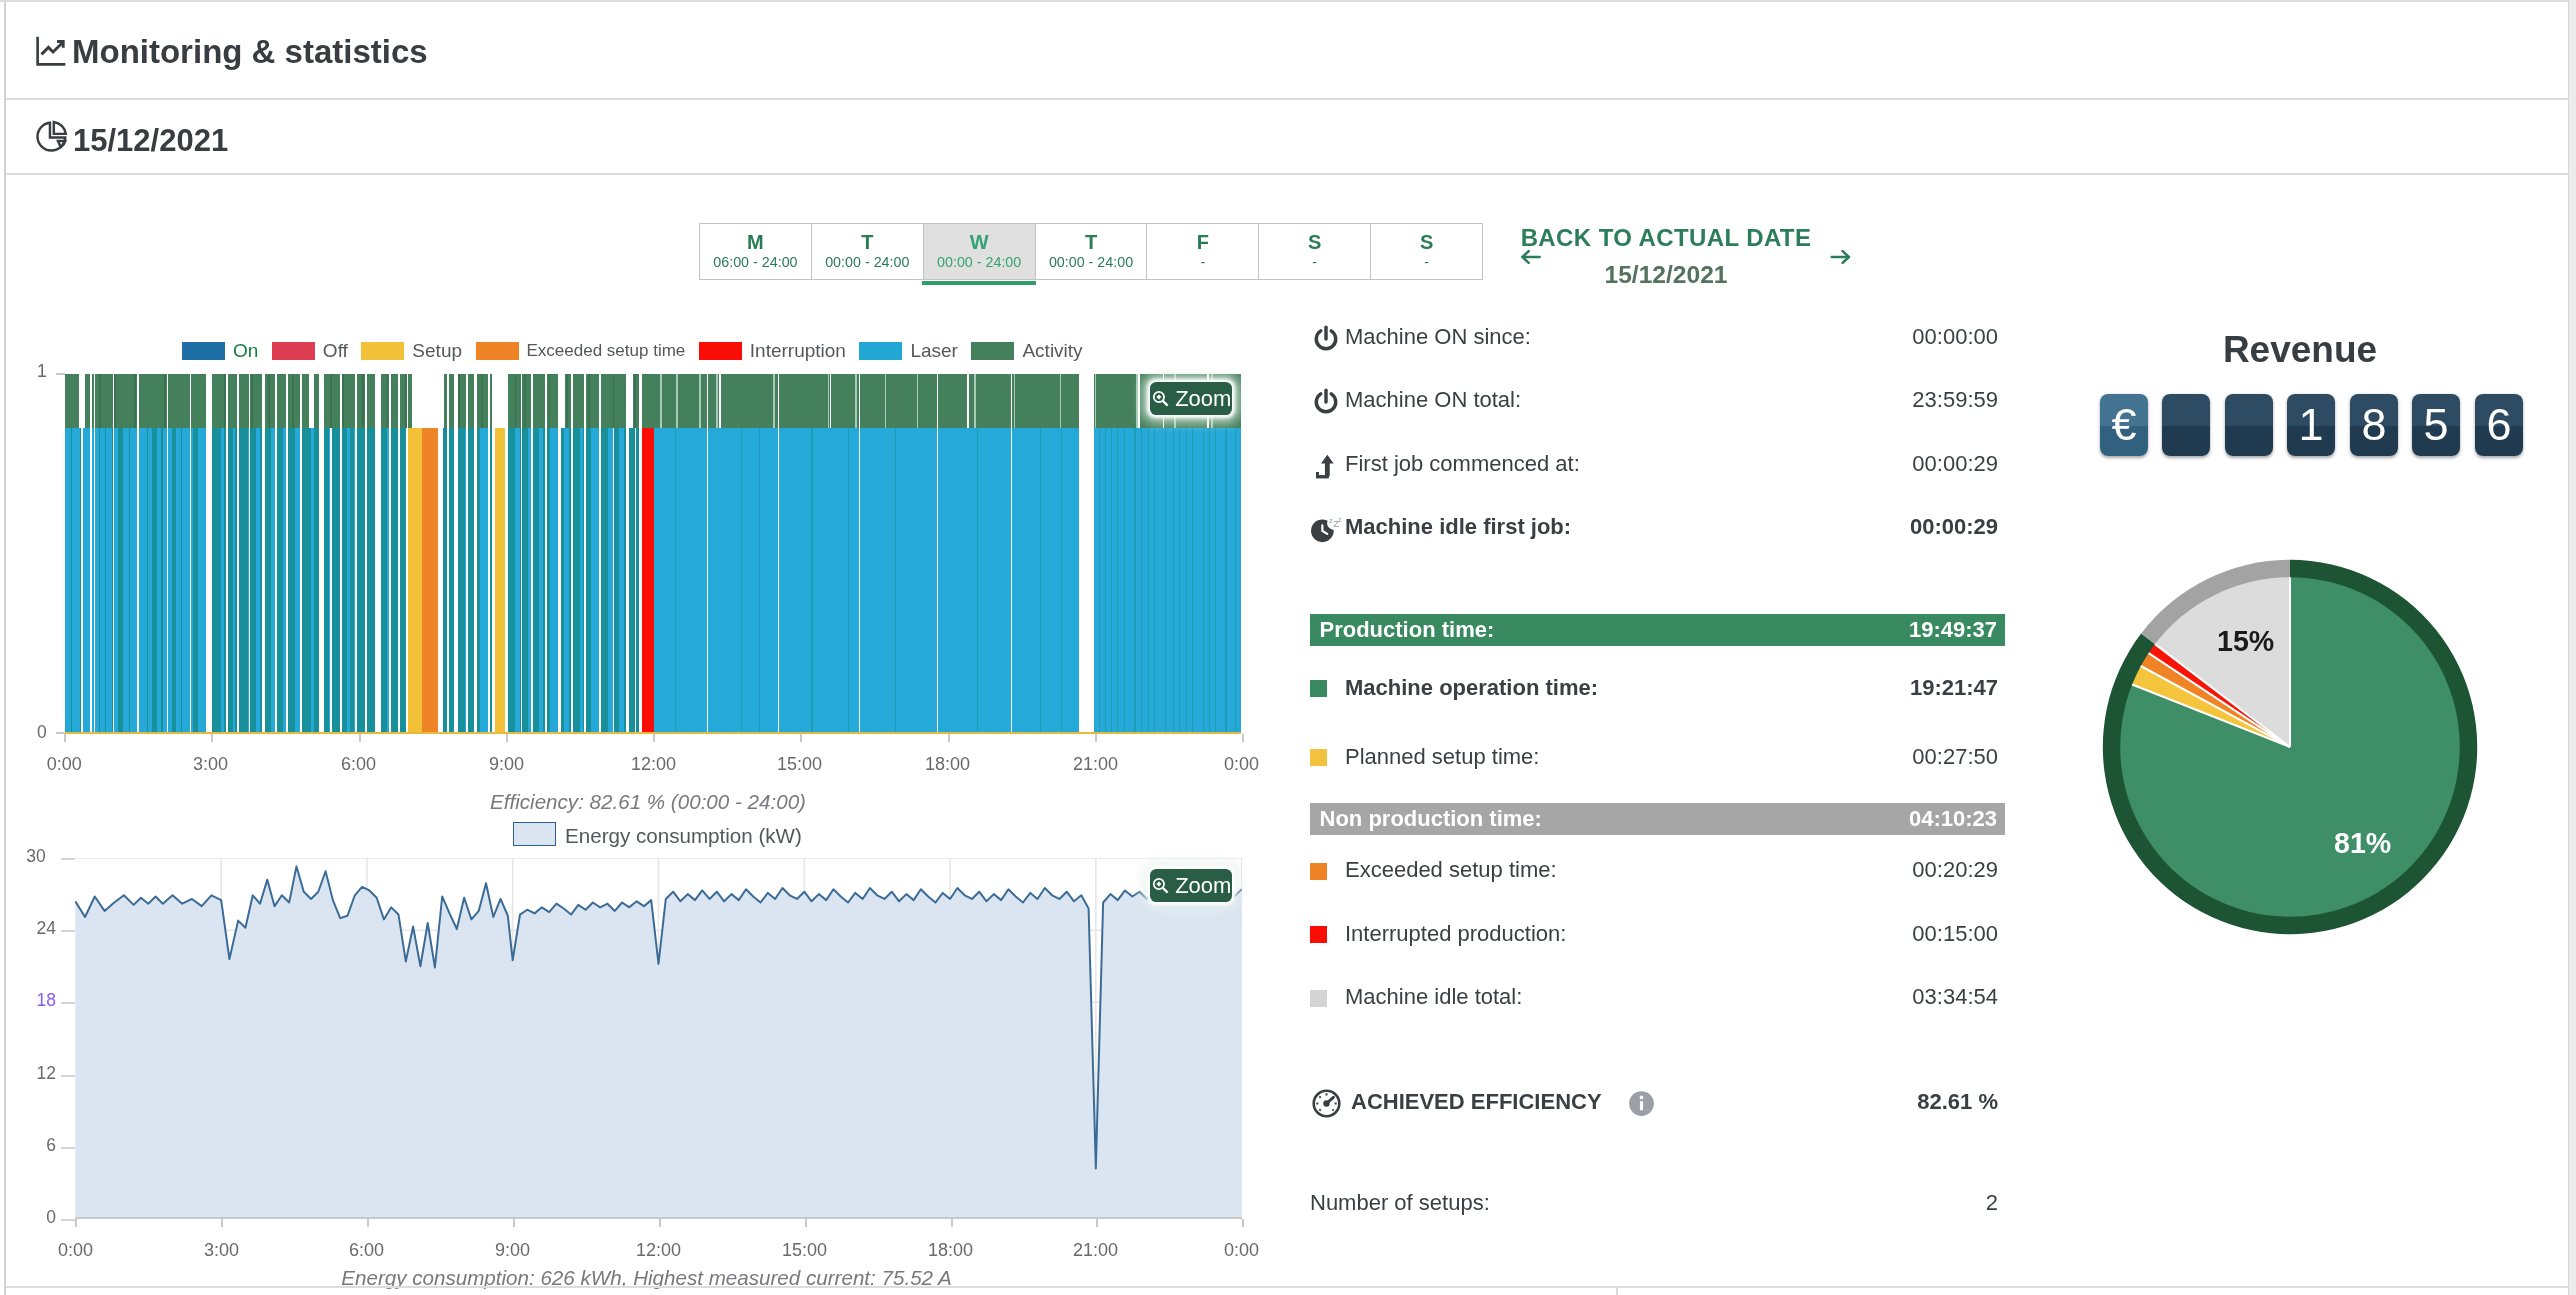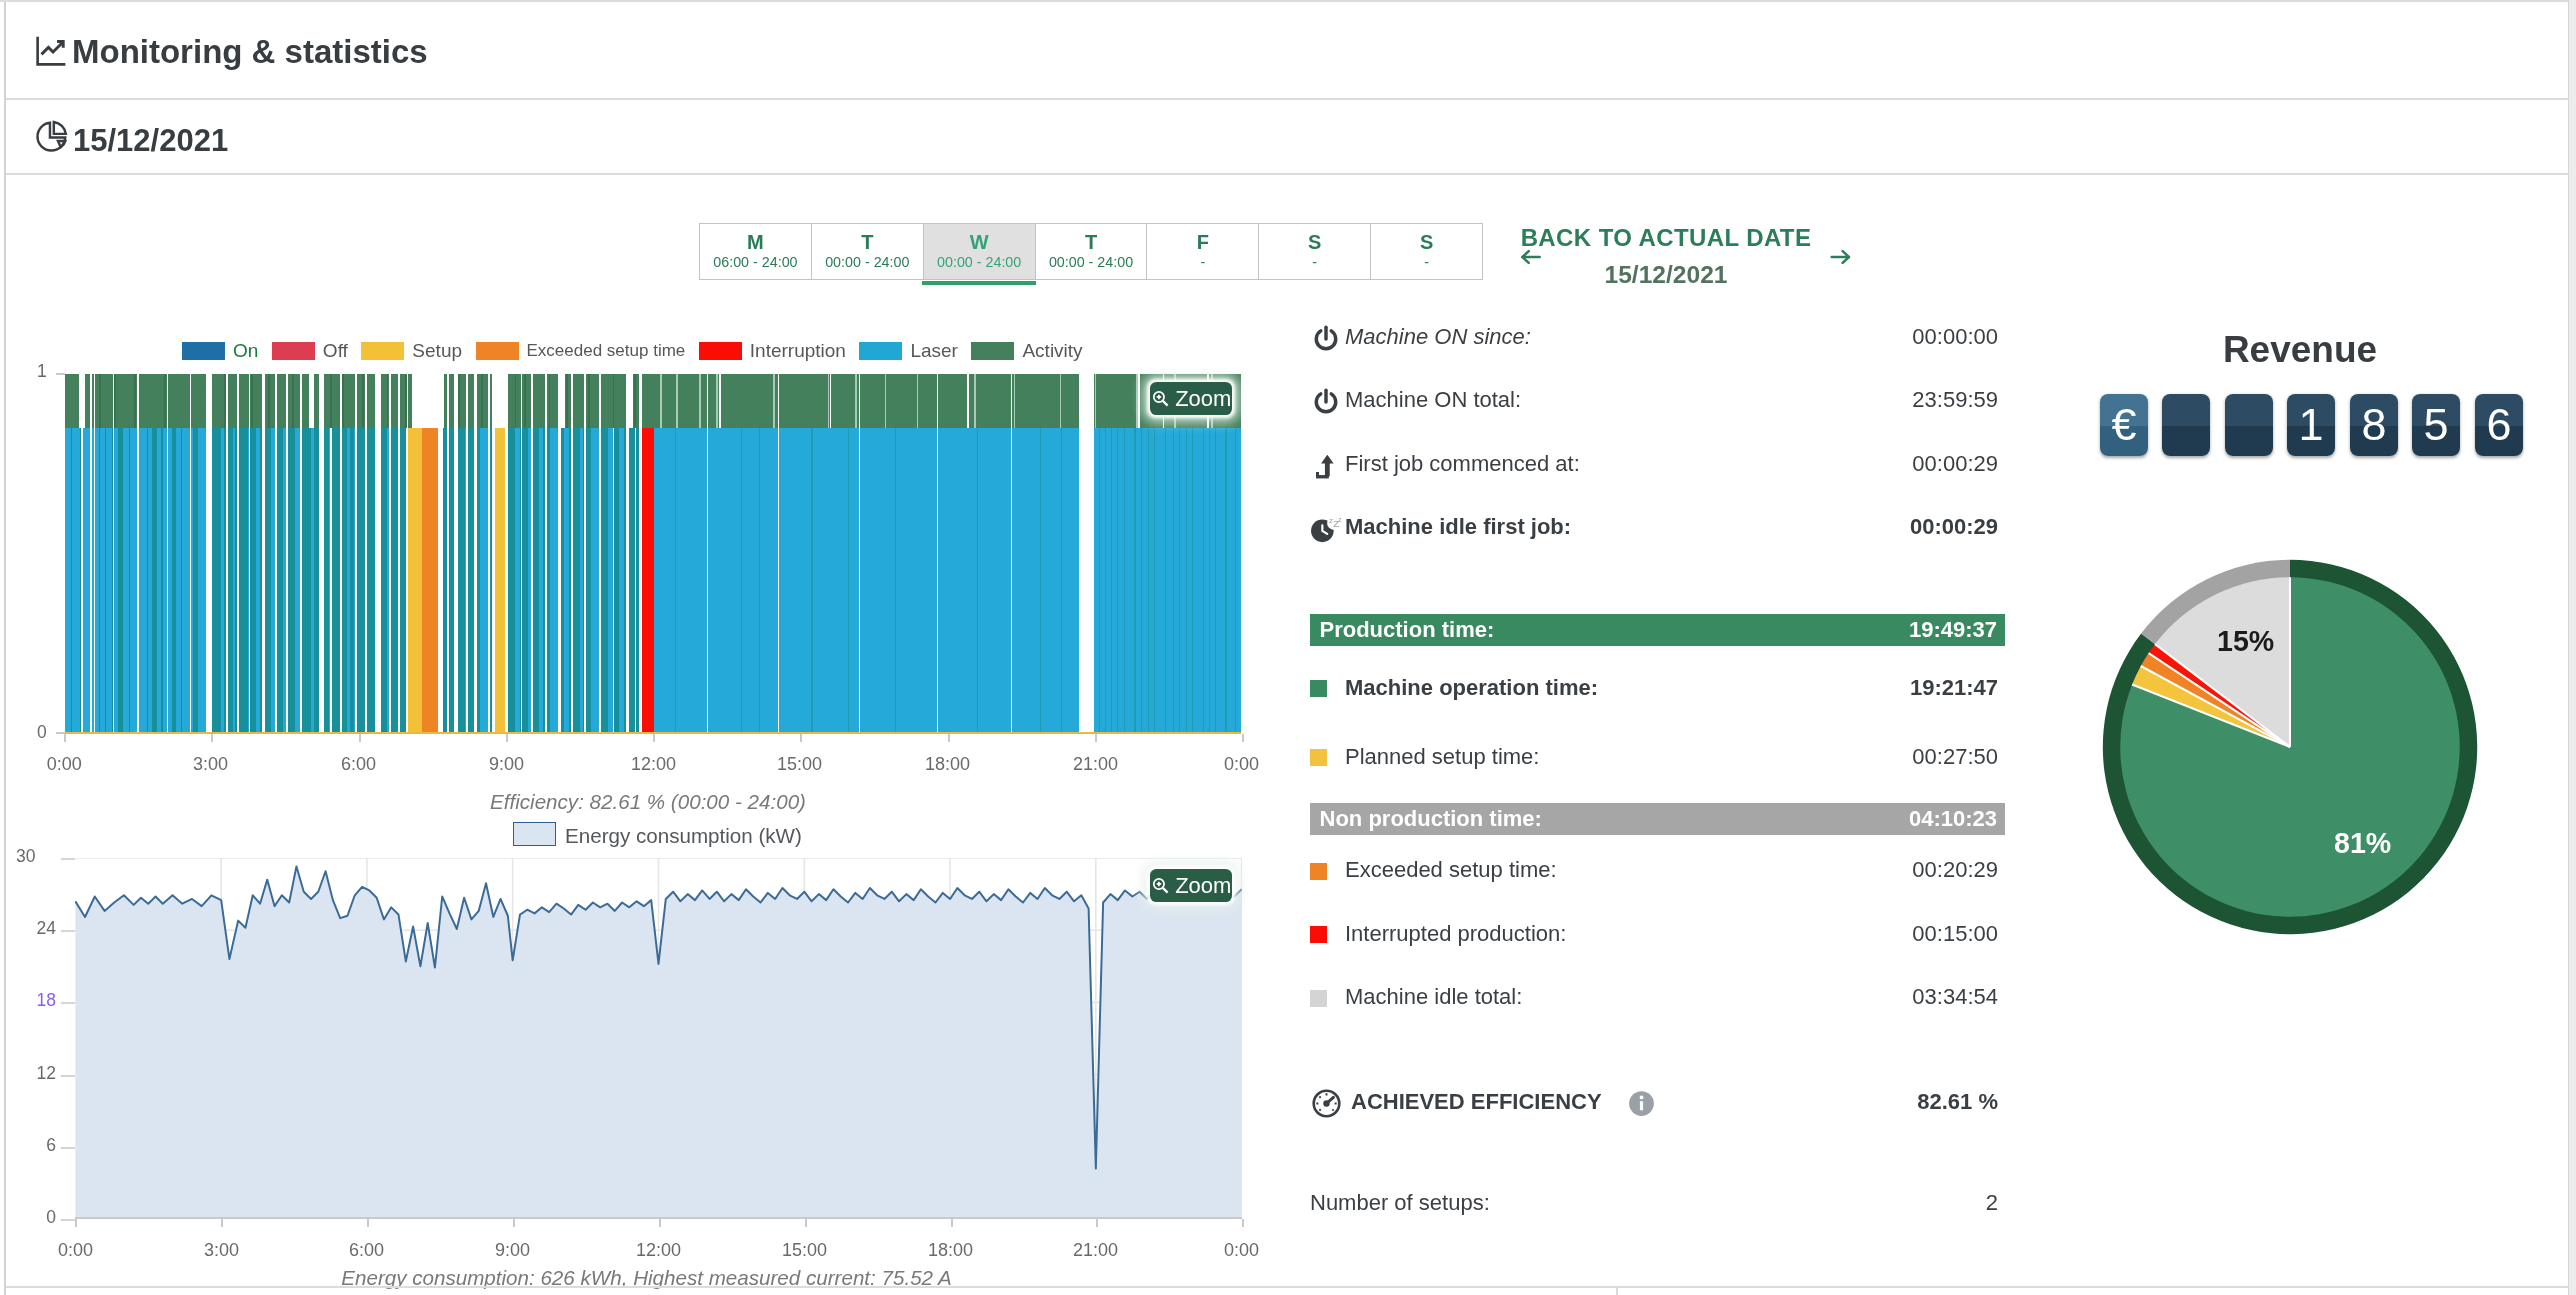--- a/index.html
+++ b/index.html
@@ -427,21 +427,21 @@
     <div class="abs" style="left:16px;top:1207px;width:40px;text-align:right;font-size:17.5px;color:#68696b;">0</div>
     <div class="abs" style="left:61px;top:1219px;width:14.3px;height:1.6px;background:#d5d5d5;"></div>
     <div class="abs" style="left:16px;top:1135px;width:40px;text-align:right;font-size:17.5px;color:#68696b;">6</div>
     <div class="abs" style="left:61px;top:1147px;width:14.3px;height:1.6px;background:#d5d5d5;"></div>
     <div class="abs" style="left:16px;top:1063px;width:40px;text-align:right;font-size:17.5px;color:#68696b;">12</div>
     <div class="abs" style="left:61px;top:1075px;width:14.3px;height:1.6px;background:#d5d5d5;"></div>
     <div class="abs" style="left:16px;top:990px;width:40px;text-align:right;font-size:17.5px;color:#8b5cf6;">18</div>
     <div class="abs" style="left:61px;top:1002px;width:14.3px;height:1.6px;background:#d5d5d5;"></div>
     <div class="abs" style="left:16px;top:918px;width:40px;text-align:right;font-size:17.5px;color:#68696b;">24</div>
     <div class="abs" style="left:61px;top:930px;width:14.3px;height:1.6px;background:#d5d5d5;"></div>
-    <div class="abs" style="left:16px;top:846px;width:40px;text-align:left;font-size:17.5px;color:#68696b;">30</div>
+    <div class="abs" style="left:16px;top:846px;width:40px;text-align:center;font-size:17.5px;color:#68696b;">30</div>
     <div class="abs" style="left:61px;top:858px;width:14.3px;height:1.6px;background:#d5d5d5;"></div>
 <div class="abs" style="left:28px;top:1240px;width:95px;text-align:center;font-size:18px;color:#68696b;">0:00</div>
     <div class="abs" style="left:75px;top:1219px;width:1.6px;height:8px;background:#c9c9c9;"></div>
     <div class="abs" style="left:174px;top:1240px;width:95px;text-align:center;font-size:18px;color:#68696b;">3:00</div>
     <div class="abs" style="left:221px;top:1219px;width:1.6px;height:8px;background:#c9c9c9;"></div>
     <div class="abs" style="left:319px;top:1240px;width:95px;text-align:center;font-size:18px;color:#68696b;">6:00</div>
     <div class="abs" style="left:367px;top:1219px;width:1.6px;height:8px;background:#c9c9c9;"></div>
     <div class="abs" style="left:465px;top:1240px;width:95px;text-align:center;font-size:18px;color:#68696b;">9:00</div>
     <div class="abs" style="left:513px;top:1219px;width:1.6px;height:8px;background:#c9c9c9;"></div>
     <div class="abs" style="left:611px;top:1240px;width:95px;text-align:center;font-size:18px;color:#68696b;">12:00</div>
@@ -454,21 +454,21 @@
     <div class="abs" style="left:1096px;top:1219px;width:1.6px;height:8px;background:#c9c9c9;"></div>
     <div class="abs" style="left:1194px;top:1240px;width:95px;text-align:center;font-size:18px;color:#68696b;">0:00</div>
     <div class="abs" style="left:1242px;top:1219px;width:1.6px;height:8px;background:#c9c9c9;"></div>
 <div class="abs" style="left:63px;top:1266px;width:1167px;text-align:center;font-size:20.6px;font-style:italic;color:#77797c;">Energy consumption: 626 kWh, Highest measured current: 75.52 A</div>
 <div class="abs" style="left:1310px;top:320px;width:41px;height:37px;display:flex;align-items:center;">
       <svg width="32" height="32" viewBox="0 0 24 24" fill="none" stroke="#3a3f44" stroke-width="2.6" stroke-linecap="round">
         <path d="M12 3.2 V12"></path>
         <path d="M8.1 5.9 a7.3 7.3 0 1 0 7.8 0"></path>
       </svg>
     </div>
-    <div class="abs" style="left:1345px;top:324px;font-size:22px;font-weight:normal;font-style:italic;">Machine ON since:</div>
+    <div class="abs" style="left:1345px;top:324px;font-size:22px;font-weight:normal;">Machine ON since:</div>
     <div class="abs" style="left:1746px;top:324px;width:252px;text-align:right;font-size:22px;font-weight:normal;">00:00:00</div>
 <div class="abs" style="left:1310px;top:383px;width:41px;height:37px;display:flex;align-items:center;">
       <svg width="32" height="32" viewBox="0 0 24 24" fill="none" stroke="#3a3f44" stroke-width="2.6" stroke-linecap="round">
         <path d="M12 3.2 V12"></path>
         <path d="M8.1 5.9 a7.3 7.3 0 1 0 7.8 0"></path>
       </svg>
     </div>
     <div class="abs" style="left:1345px;top:387px;font-size:22px;font-weight:normal;">Machine ON total:</div>
     <div class="abs" style="left:1746px;top:387px;width:252px;text-align:right;font-size:22px;font-weight:normal;">23:59:59</div>
 <div class="abs" style="left:1310px;top:447px;width:41px;height:37px;display:flex;align-items:center;">

